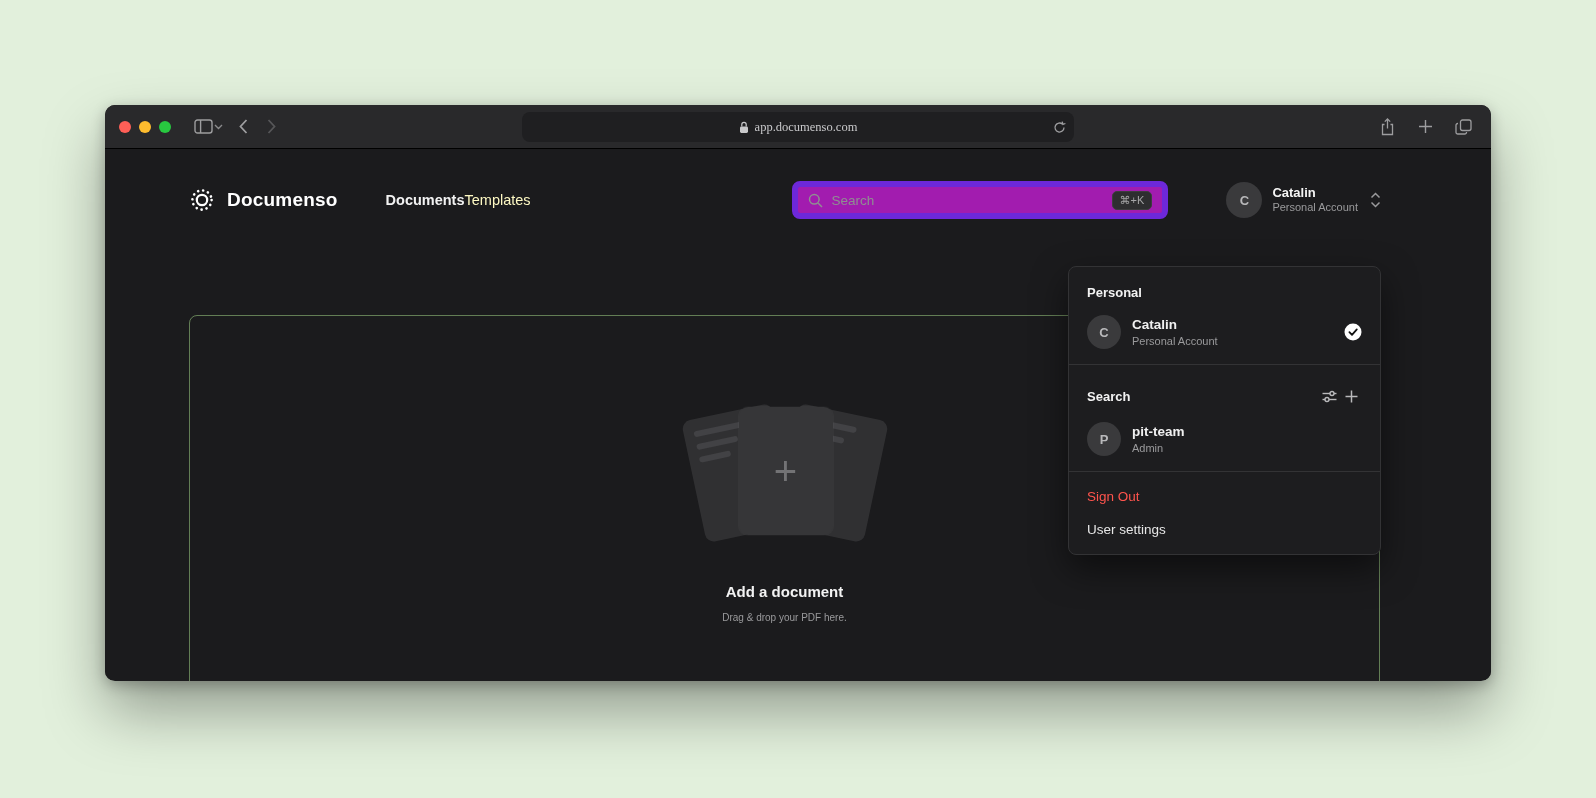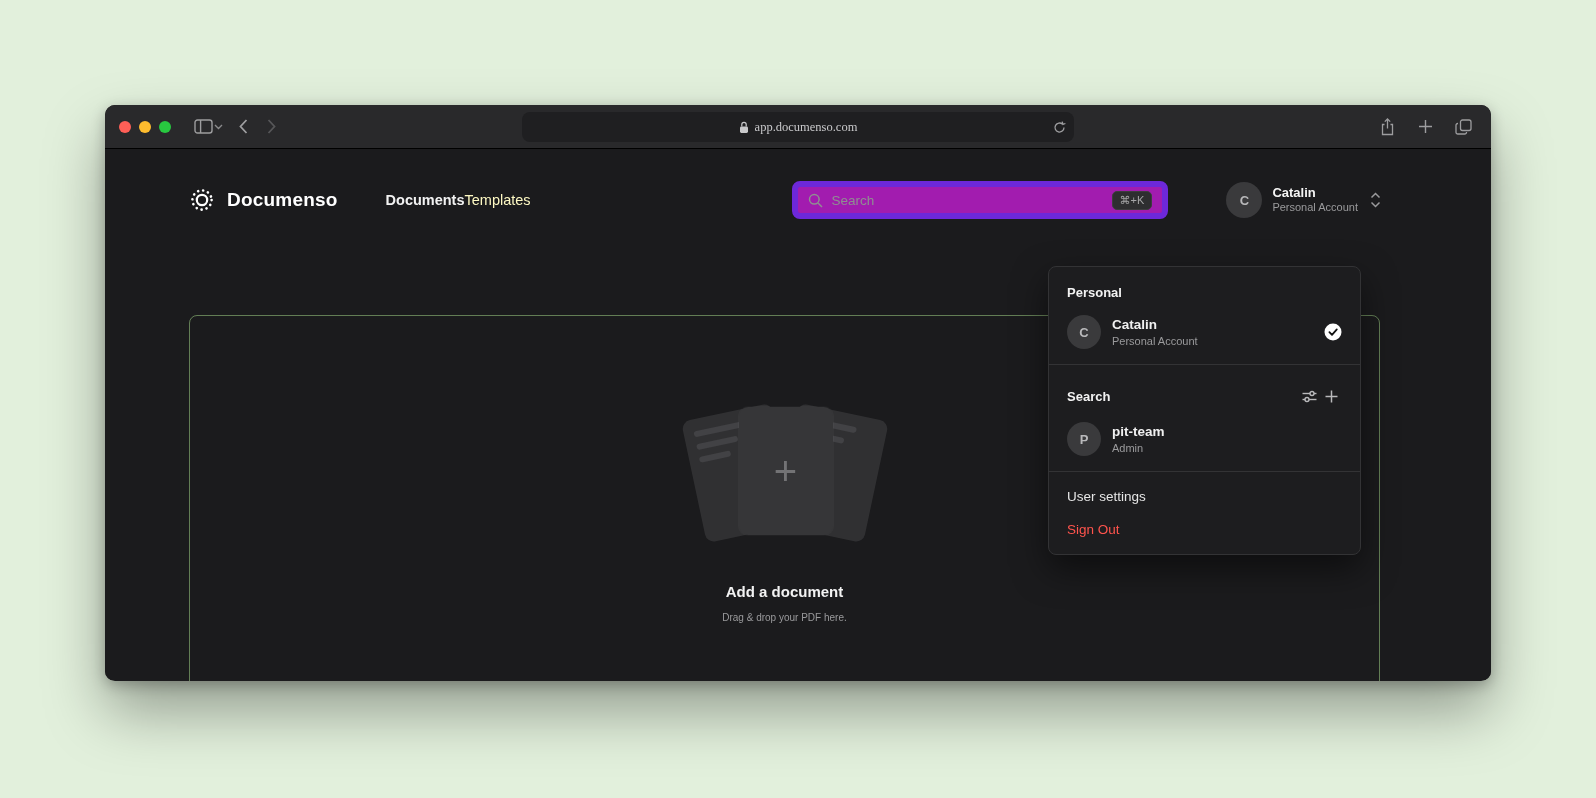--- a/index.html
+++ b/index.html
@@ -103,21 +103,21 @@
     display:flex; align-items:center; justify-content:center;
     box-shadow:0 0 0 1px rgba(255,255,255,.03);
   }
   .plus-glyph { font-size:40px; font-weight:300; color:#7d7d7f; line-height:1; }
 
   .dz-title { font-size:15px; font-weight:700; color:#f3f3f3; margin-bottom:12px; }
   .dz-sub { font-size:10px; color:#9a9a9c; }
 
   
   .menu {
-    position:absolute; left:943px; top:117px; width:313px;
+    position:absolute; left:963px; top:117px; width:313px;
     background:#1d1d1f; border:1px solid #333335; border-radius:8px;
     box-shadow:0 14px 34px rgba(0,0,0,.5); z-index:10;
     padding:6px 0 8px;
   }
   .menu-label {
     font-size:13px; font-weight:700; color:#f2f2f2; padding:12px 18px 8px;
     display:flex; align-items:center;
   }
   .menu-label .spacer { flex:1; }
   .menu-label .mini-icon { color:#b9b9bb; width:22px; height:22px; display:flex;
@@ -315,18 +315,18 @@
       <div class="menu-item">
         <span class="avatar sm">P</span>
         <span>
           <div class="mi-name">pit-team</div>
           <div class="mi-sub">Admin</div>
         </span>
       </div>
 
       <div class="menu-divider"></div>
 
+      <div class="menu-action danger">Sign Out</div>
       <div class="menu-action">User settings</div>
-      <div class="menu-action danger">Sign Out</div>
     </div>
 
   </div>
 </div>
 
 </body></html>

